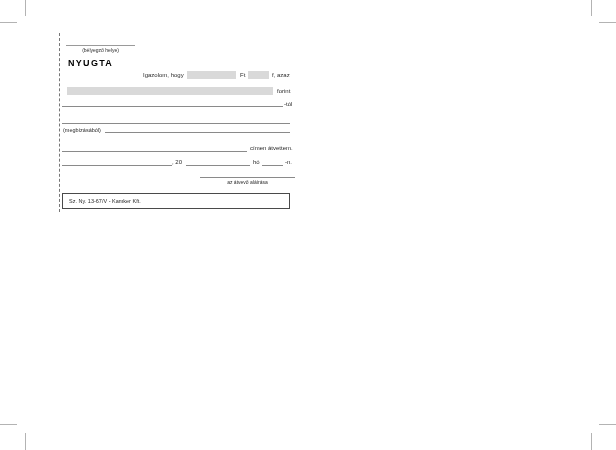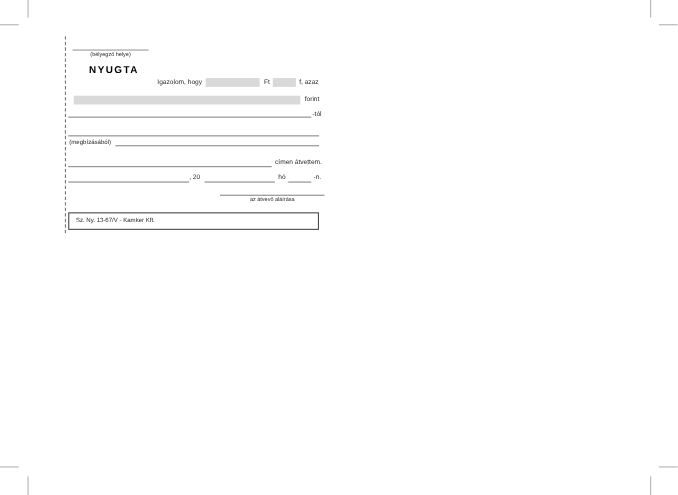--- a/index.html
+++ b/index.html
@@ -13,21 +13,21 @@
     position:absolute;left:59px;top:33px;height:179px;width:0;
     border-left:1px dashed #777777;
   }
   .rule{position:absolute;height:1px;background:#8a8a8a;}
   .fill{position:absolute;background:#d9d9d9;}
   .txt{position:absolute;color:#2b2b2b;white-space:nowrap;line-height:1.1;}
   .t5{font-size:5px;}
   .t55{font-size:5.5px;}
   .t6{font-size:6px;}
   .title{
-    position:absolute;left:81px;top:58px;color:#000000;
+    position:absolute;left:68px;top:58px;color:#000000;
     font-size:9px;font-weight:bold;letter-spacing:1.3px;white-space:nowrap;
   }
   .footerbox{
     position:absolute;left:62px;top:193px;width:226px;height:14px;
     border:1px solid #4a4a4a;background:#ffffff;display:flex;align-items:center;
   }
   .footerbox .txt-inner{
     margin-left:6px;font-size:5.5px;color:#2b2b2b;white-space:nowrap;
   }
   .center{text-align:center;}

